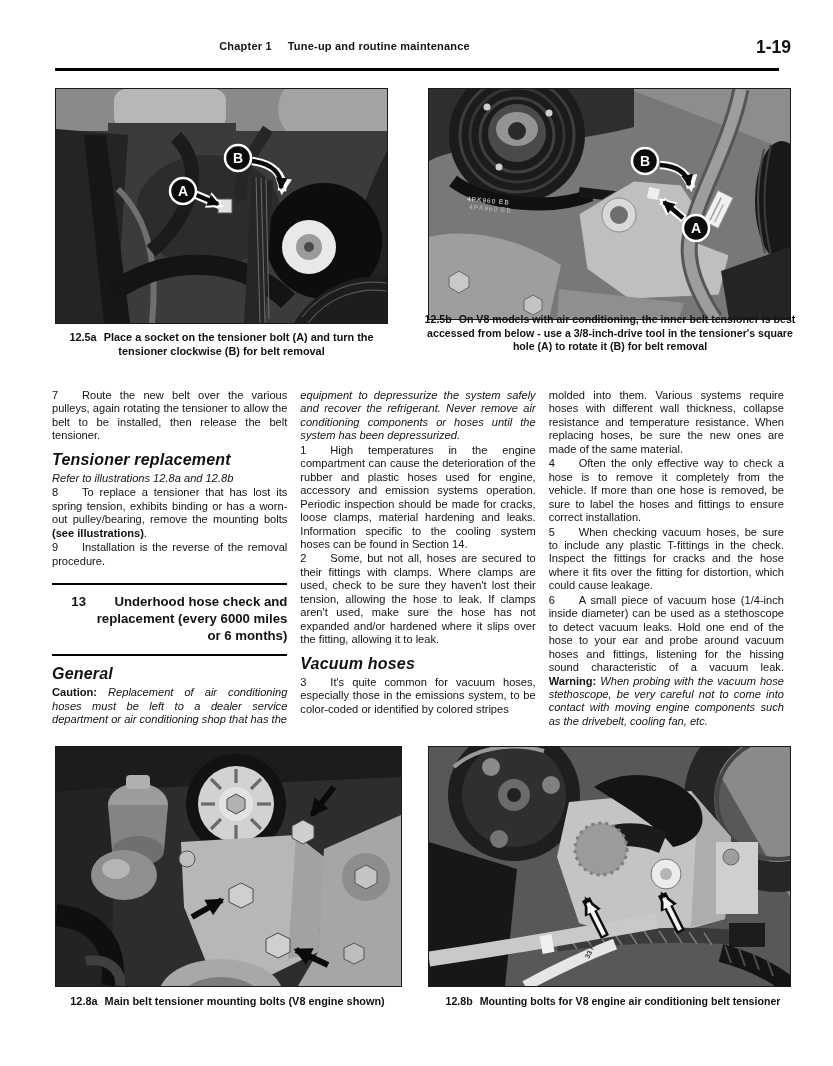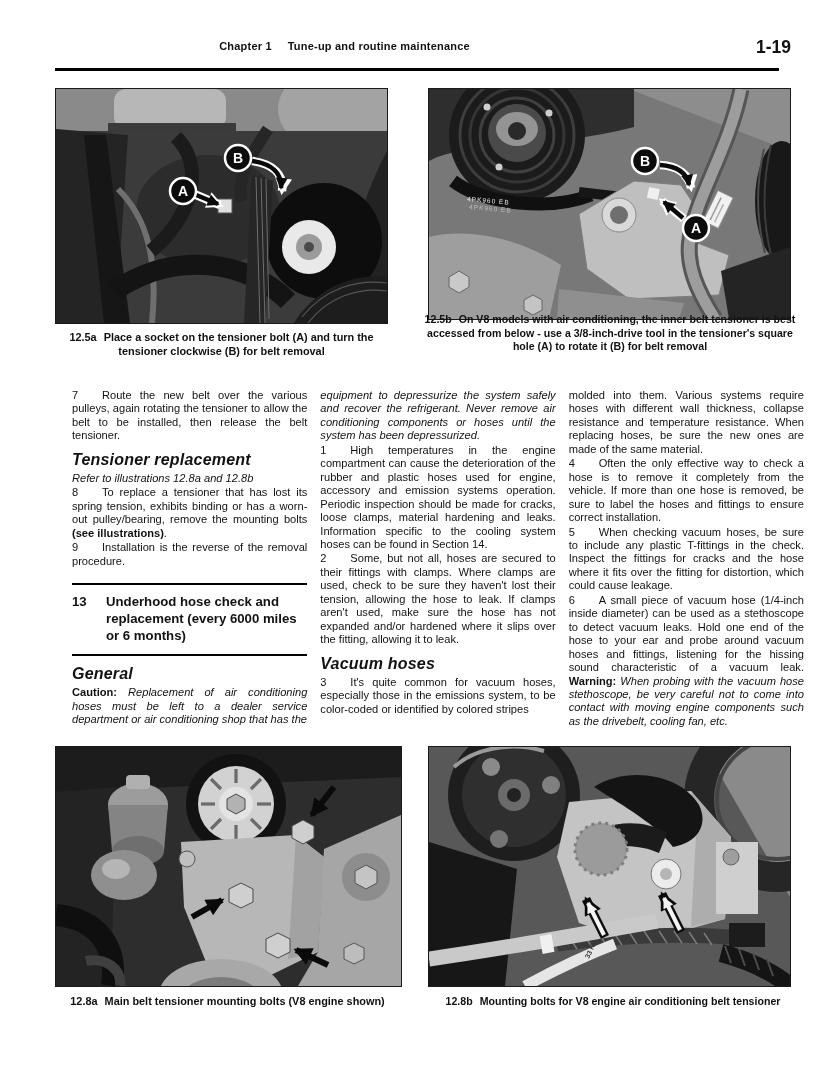--- a/index.html
+++ b/index.html
@@ -25,30 +25,30 @@
   .caption{position:absolute;text-align:center;font-weight:bold;
     font-size:10.9px;line-height:13.6px;color:#111;}
   .caption .fig-num{margin-right:7px;text-align:right;}
   #cap125a{left:55px;top:331px;width:333px;}
   #cap125b{left:418px;top:313px;width:384px;font-size:10.6px;}
   #cap128a{left:45px;top:995px;width:365px;}
   #cap128b{left:421px;top:995px;width:384px;font-size:10.6px;}
   
   .cols{position:absolute;top:389px;left:52px;width:732px;
     display:grid;grid-template-columns:1fr 1fr 1fr;column-gap:13px;
-    font-size:11.1px;line-height:13.45px;text-align:justify;margin-left:20px;}
+    font-size:11.1px;line-height:13.45px;text-align:justify;}
   .cols p{margin:0 0 1px 0;}
   .pnum{display:inline-block;width:30px;}
   .h-ital{font-style:italic;font-weight:bold;font-size:16px;line-height:18px;
     margin:8px 0 3px 0;text-align:left;letter-spacing:.2px;}
   .refer{font-style:italic;text-align:left;margin:0 0 2px 0;}
   .ital{font-style:italic;}
   .section-box{border-top:2px solid #000;border-bottom:2px solid #000;
     margin:15px 0 9px 0;padding:9px 0 10px 0;display:flex;
-    font-weight:bold;font-size:13.2px;line-height:16.8px;text-align:left;}
+    font-weight:bold;font-size:13.2px;line-height:16.8px;text-align:right;}
   .section-box .num{width:34px;flex:none;}
   b{font-weight:bold;}
   i{font-style:italic;}
   .defs-holder{position:absolute;width:0;height:0;overflow:hidden;}
 </style>
 </head>
 <body>
 
 <svg class="defs-holder" aria-hidden="true">
   <defs>

